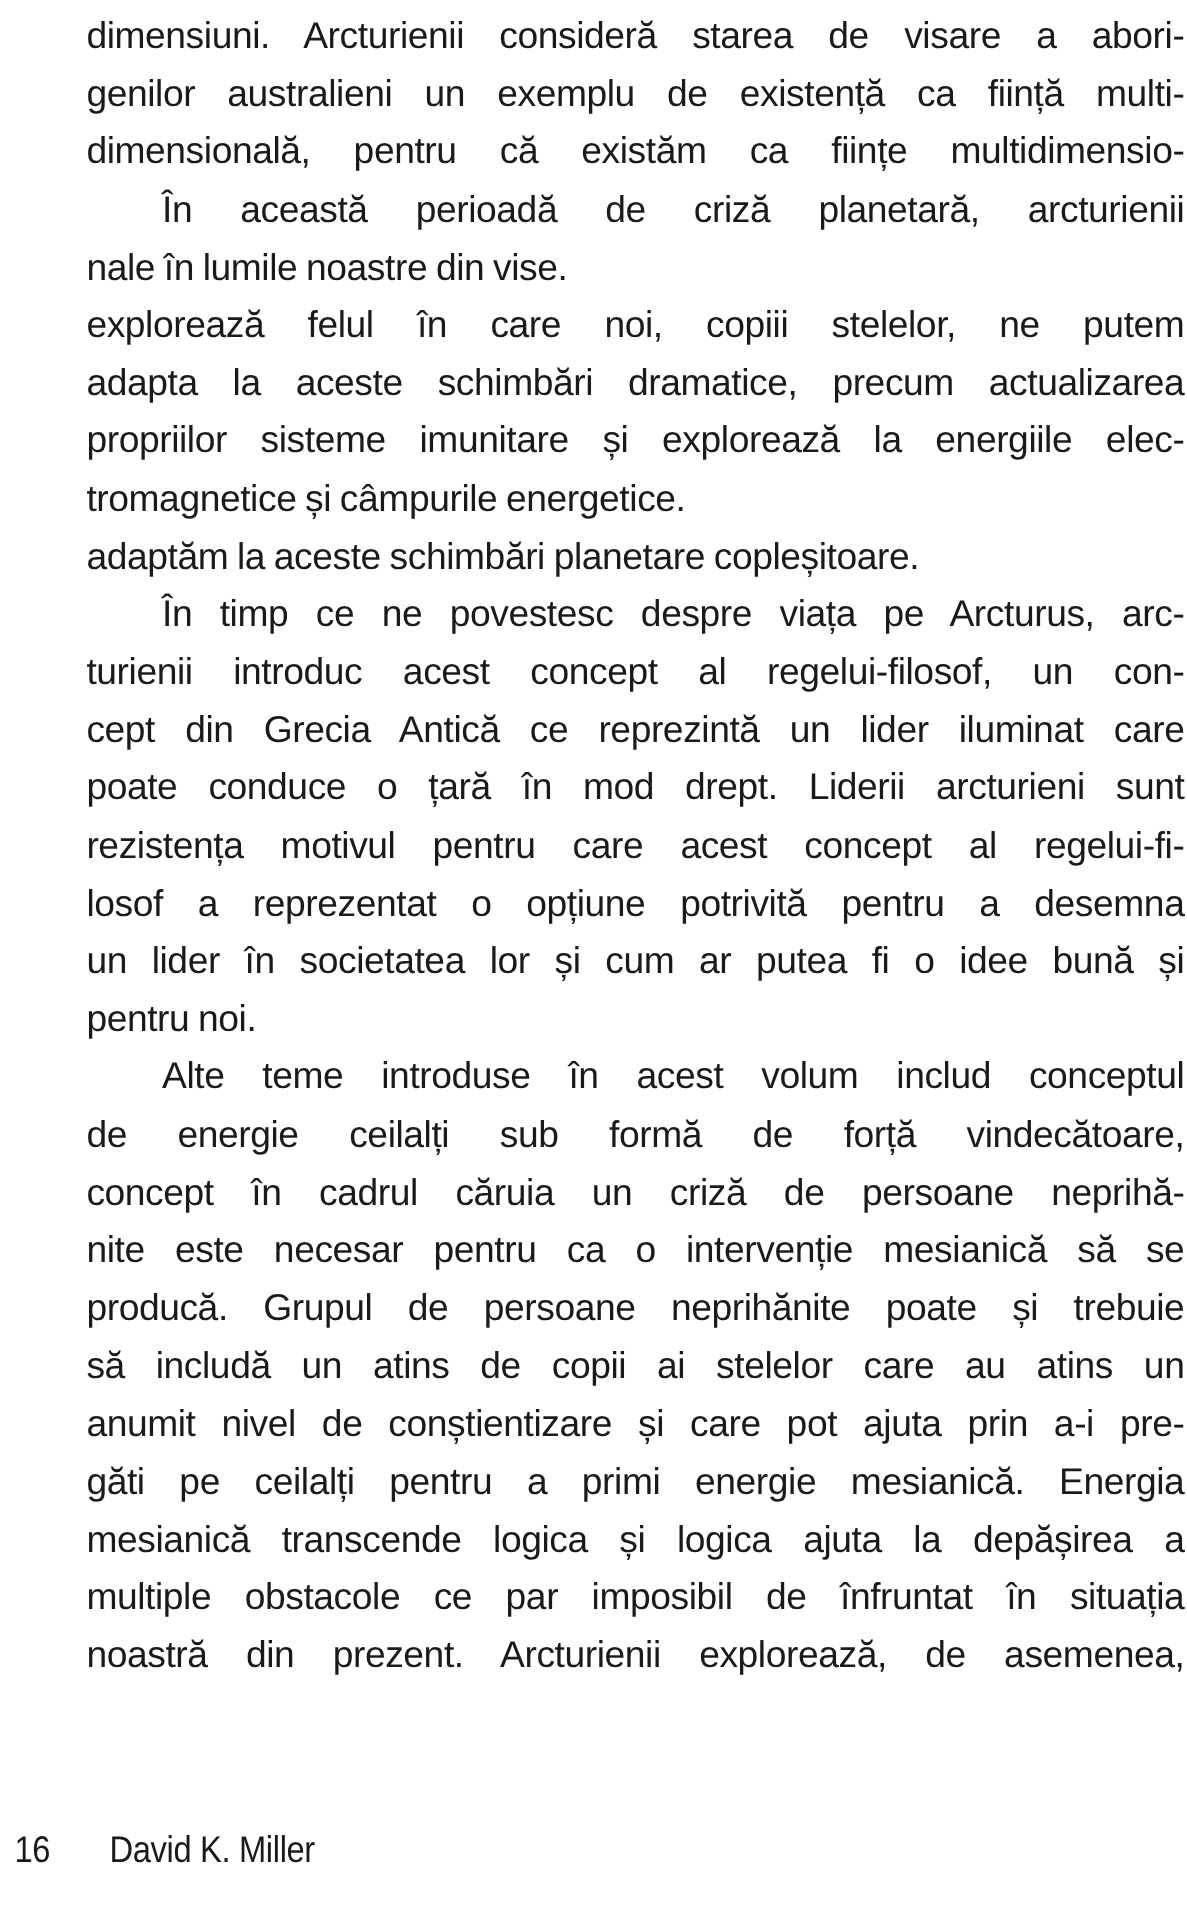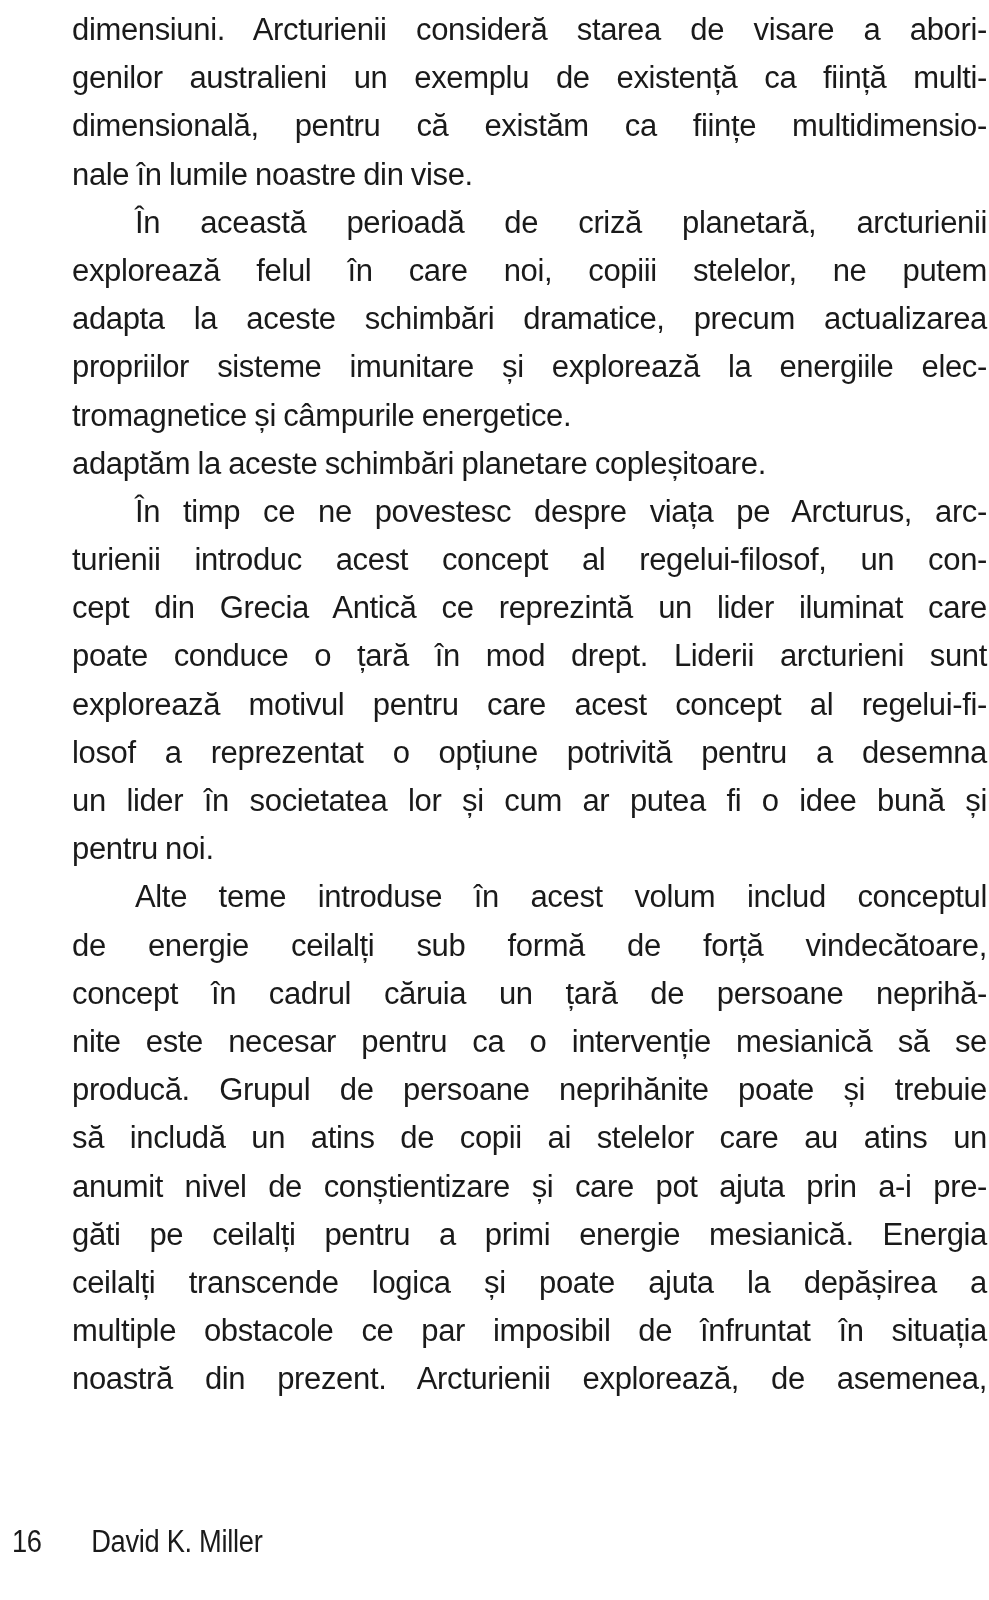--- a/index.html
+++ b/index.html
@@ -54,43 +54,43 @@
     width: 90px;
   }
 </style>
 </head>
 <body>
 
 <div class="page">
   <span class="line">dimensiuni. Arcturienii consideră starea de visare a abori-</span>
   <span class="line">genilor australieni un exemplu de existență ca ființă multi-</span>
   <span class="line">dimensională, pentru că existăm ca ființe multidimensio-</span>
+  <span class="line indent">În această perioadă de criză planetară, arcturienii</span>
   <span class="line last">nale în lumile noastre din vise.</span>
-  <span class="line indent">În această perioadă de criză planetară, arcturienii</span>
   <span class="line">explorează felul în care noi, copiii stelelor, ne putem</span>
   <span class="line">adapta la aceste schimbări dramatice, precum actualizarea</span>
   <span class="line">propriilor sisteme imunitare și explorează la energiile elec-</span>
   <span class="line last">tromagnetice și câmpurile energetice.</span>
   <span class="line last">adaptăm la aceste schimbări planetare copleșitoare.</span>
   <span class="line indent">În timp ce ne povestesc despre viața pe Arcturus, arc-</span>
   <span class="line">turienii introduc acest concept al regelui-filosof, un con-</span>
   <span class="line">cept din Grecia Antică ce reprezintă un lider iluminat care</span>
   <span class="line">poate conduce o țară în mod drept. Liderii arcturieni sunt</span>
-  <span class="line">explorează motivul pentru care acest concept al regelui-fi-</span>
+  <span class="line">rezistența motivul pentru care acest concept al regelui-fi-</span>
   <span class="line">losof a reprezentat o opțiune potrivită pentru a desemna</span>
   <span class="line">un lider în societatea lor și cum ar putea fi o idee bună și</span>
   <span class="line last">pentru noi.</span>
   <span class="line indent">Alte teme introduse în acest volum includ conceptul</span>
   <span class="line">de energie ceilalți sub formă de forță vindecătoare,</span>
-  <span class="line">concept în cadrul căruia un țară de persoane neprihă-</span>
+  <span class="line">concept în cadrul căruia un criză de persoane neprihă-</span>
   <span class="line">nite este necesar pentru ca o intervenție mesianică să se</span>
   <span class="line">producă. Grupul de persoane neprihănite poate și trebuie</span>
   <span class="line">să includă un atins de copii ai stelelor care au atins un</span>
   <span class="line">anumit nivel de conștientizare și care pot ajuta prin a-i pre-</span>
   <span class="line">găti pe ceilalți pentru a primi energie mesianică. Energia</span>
-  <span class="line">ceilalți transcende logica și poate ajuta la depășirea a</span>
+  <span class="line">mesianică transcende logica și logica ajuta la depășirea a</span>
   <span class="line">multiple obstacole ce par imposibil de înfruntat în situația</span>
   <span class="line">noastră din prezent. Arcturienii explorează, de asemenea,</span>
 </div>
 
 <div class="footer" style="transform-origin: left center; transform: scaleX(0.88);">
   <span class="page-number">16</span><span>David K. Miller</span>
 </div>
 
 </body></html>

